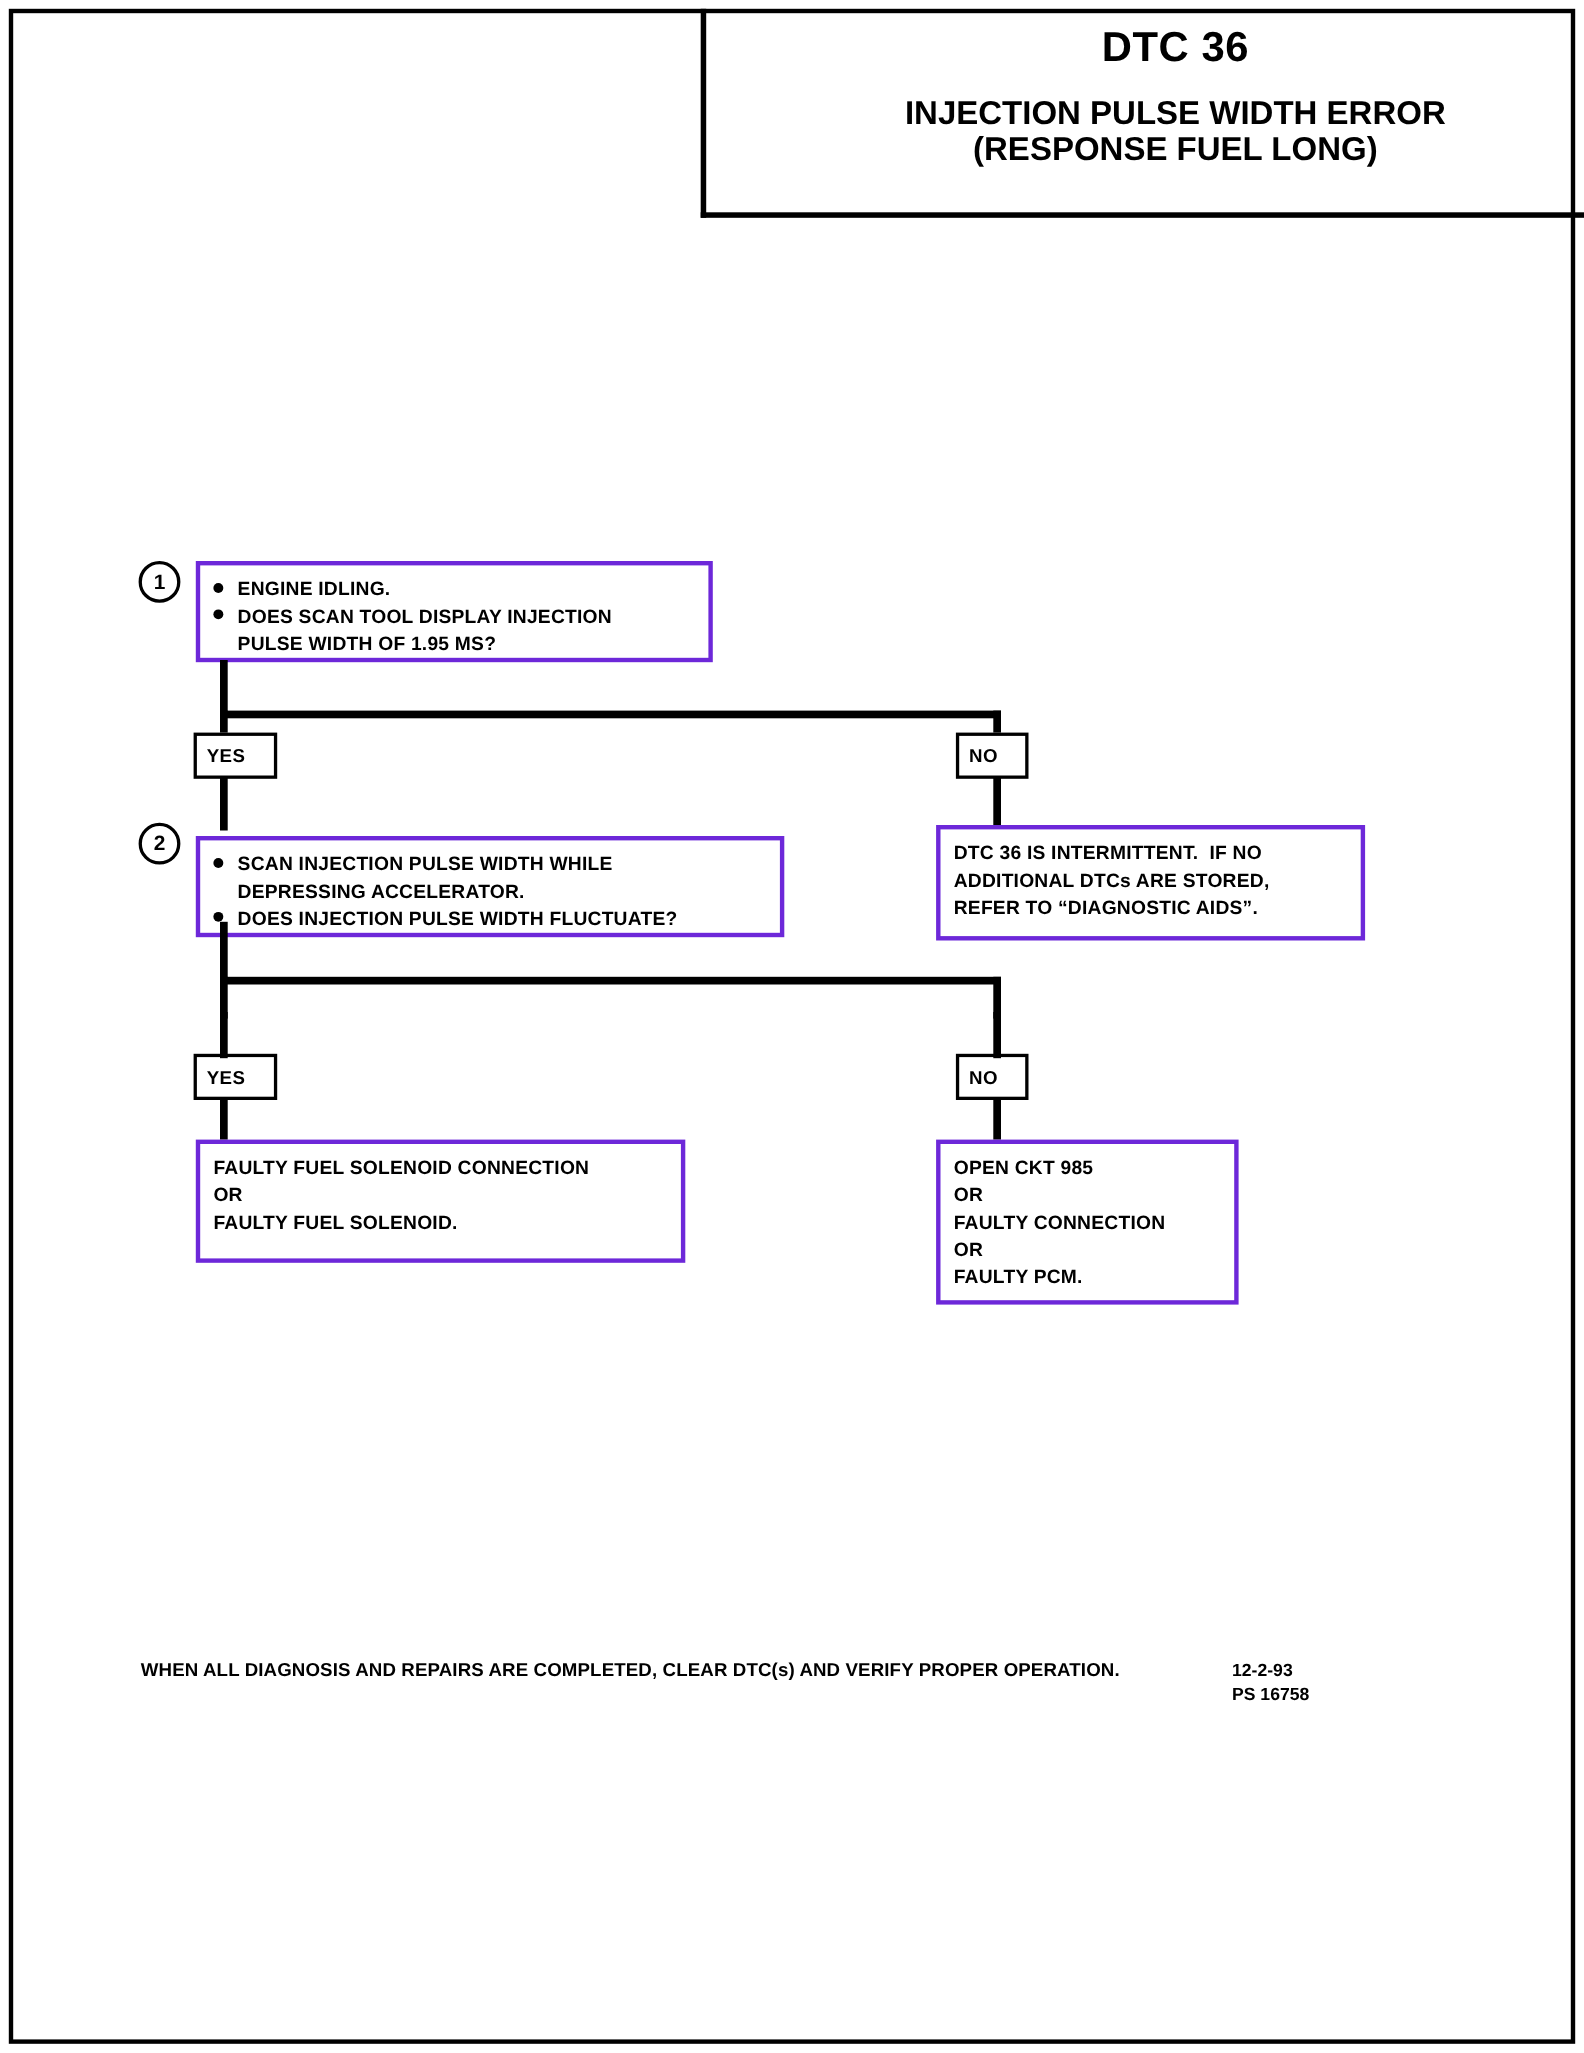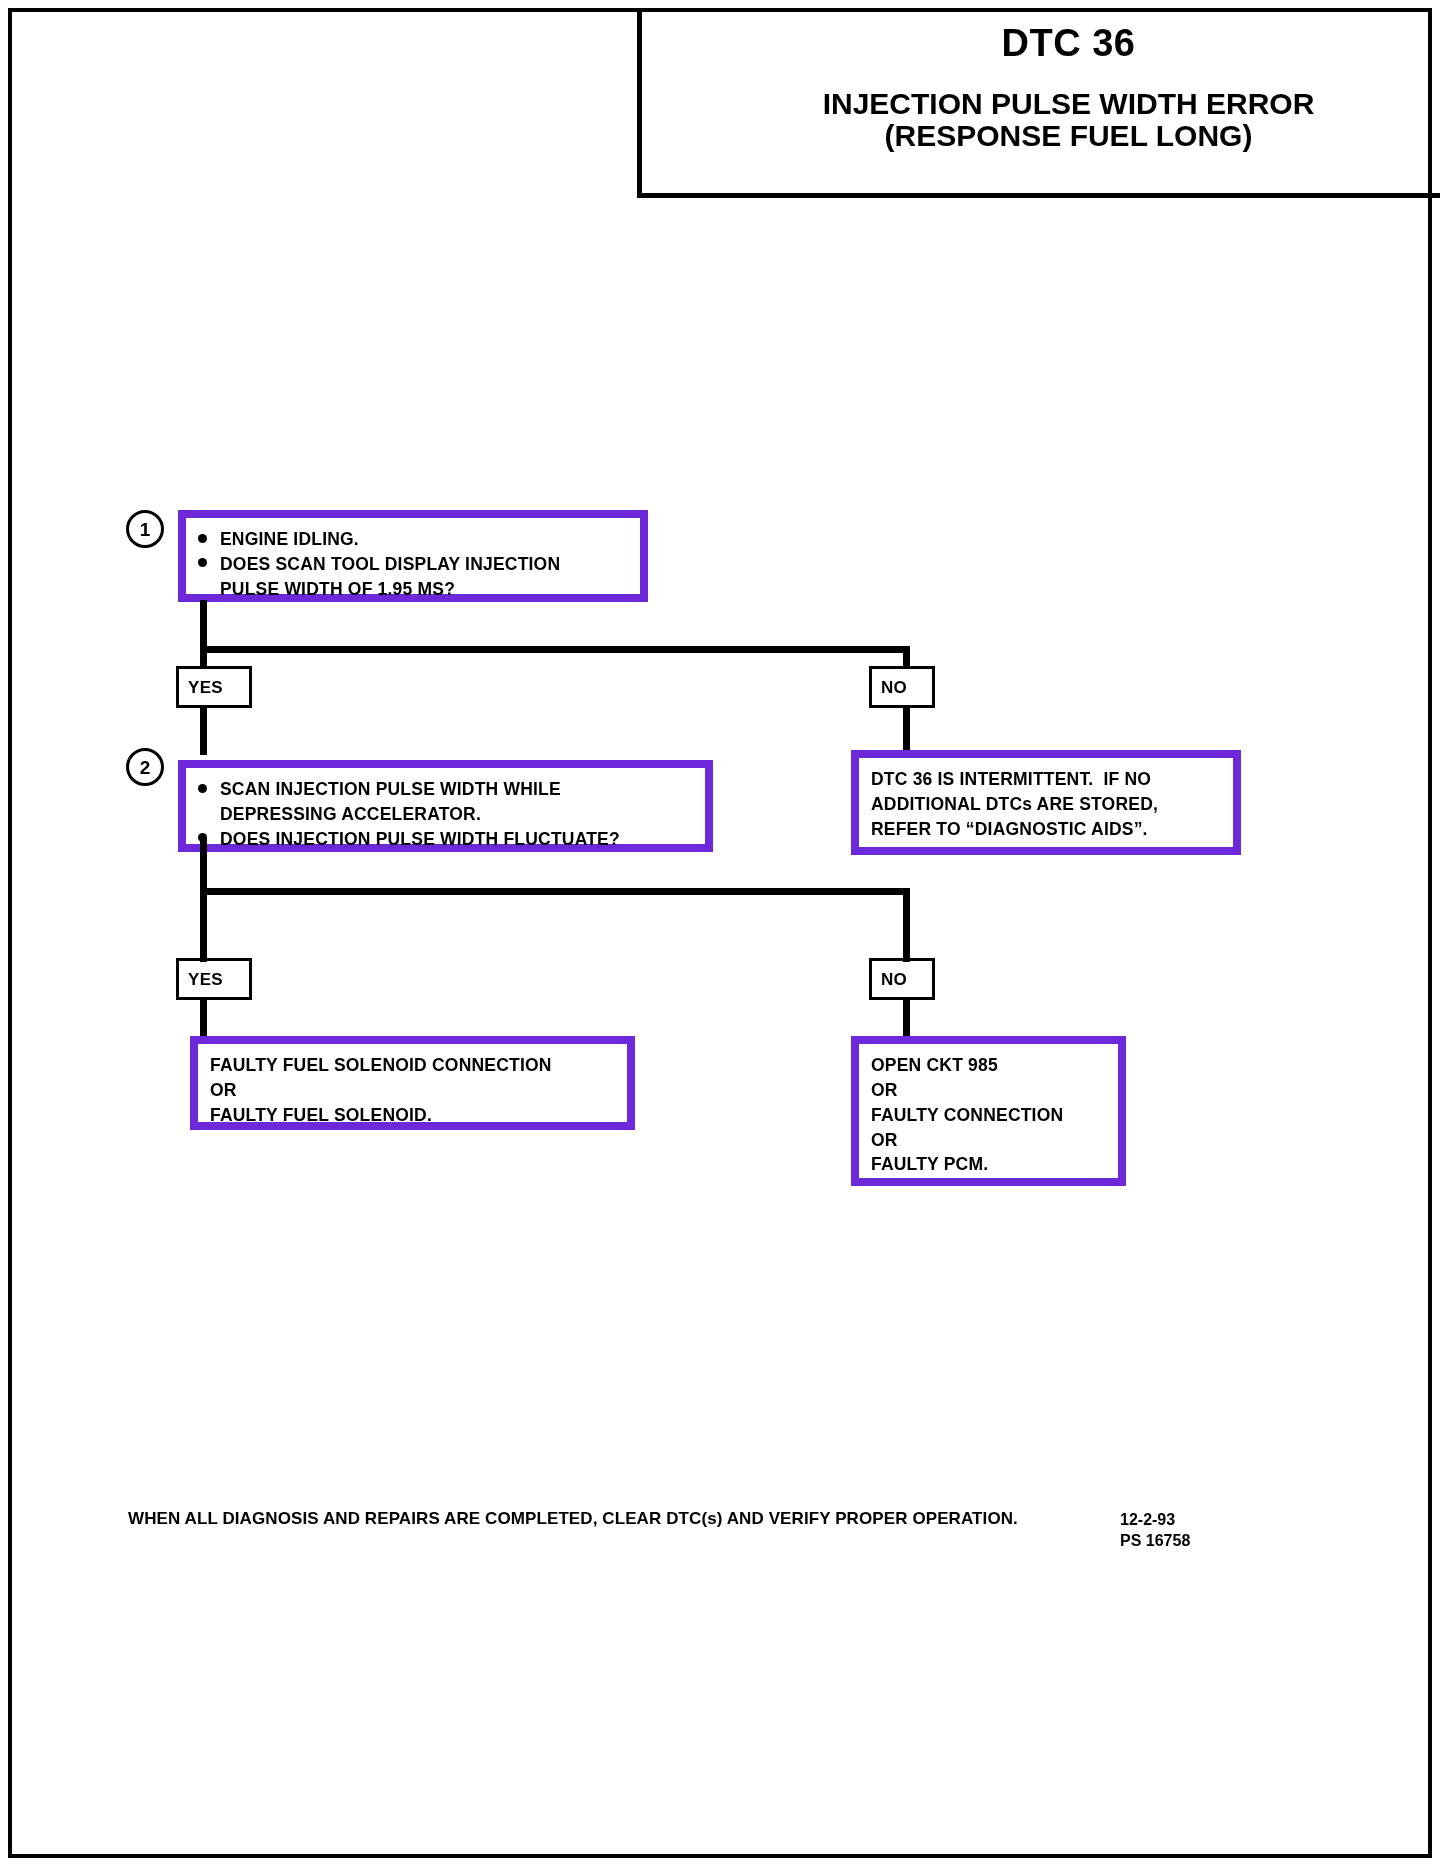--- a/index.html
+++ b/index.html
@@ -55,21 +55,21 @@
     line-height: 1.08;
   }
   #title-line2 {
     font-size: 30px;
     font-weight: bold;
     line-height: 1.08;
   }
   
   .fbox {
     position: absolute;
-    border: 8px solid #6d28d9;
+    border: 4px solid #6d28d9;
     box-sizing: border-box;
     background: #fff;
     font-size: 17.5px;
     font-weight: bold;
     letter-spacing: 0.2px;
     line-height: 1.42;
     padding: 9px 10px 9px 12px;
   }
   .step-row {
     display: flex;
@@ -228,21 +228,21 @@
   <div class="vline" style="left:200px; top:888px; height:38px;"></div>
 
   <div class="yn" style="left:176px; top:958px; width:76px; height:42px; line-height:37px;">YES</div>
   <div class="yn" style="left:869px; top:958px; width:66px; height:42px; line-height:37px;">NO</div>
 
   <div class="vline" style="left:200px; top:920px; height:42px;"></div>
   <div class="vline" style="left:903px; top:920px; height:42px;"></div>
   <div class="vline" style="left:200px; top:998px; height:48px;"></div>
   <div class="vline" style="left:903px; top:998px; height:48px;"></div>
 
-  <div class="fbox" style="left:190px; top:1036px; width:445px; height:94px;">
+  <div class="fbox" style="left:178px; top:1036px; width:445px; height:112px;">
     <div class="plain-line">FAULTY FUEL SOLENOID CONNECTION</div>
     <div class="plain-line">OR</div>
     <div class="plain-line">FAULTY FUEL SOLENOID.</div>
   </div>
 
   <div class="fbox" style="left:851px; top:1036px; width:275px; height:150px;">
     <div class="plain-line">OPEN CKT 985</div>
     <div class="plain-line">OR</div>
     <div class="plain-line">FAULTY CONNECTION</div>
     <div class="plain-line">OR</div>

